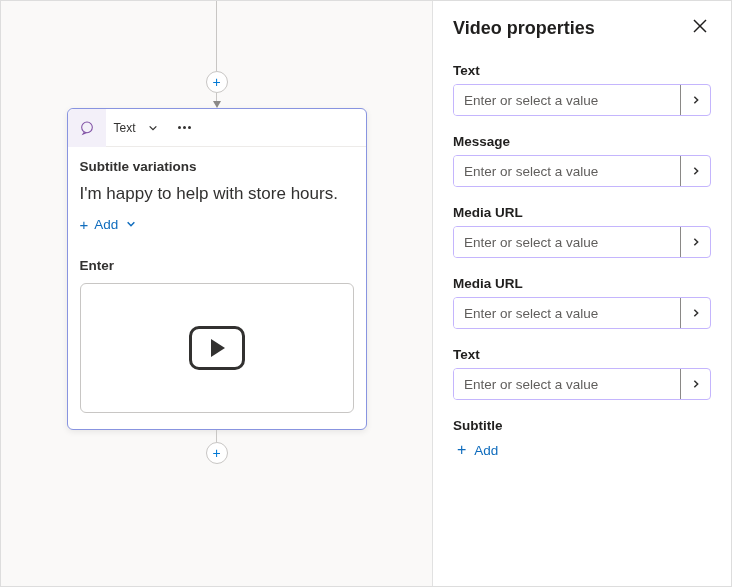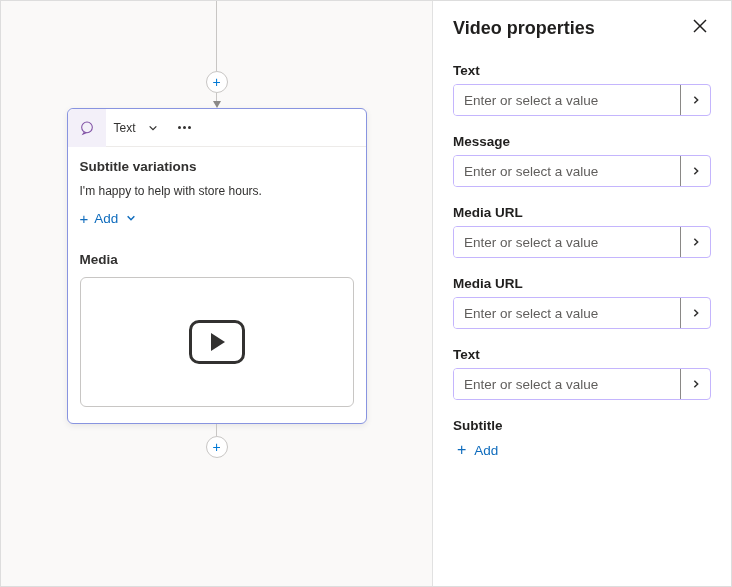--- a/index.html
+++ b/index.html
@@ -85,21 +85,21 @@
   .msg-iconbox svg { width: 16px; height: 16px; stroke: #8152a5; fill: none; stroke-width: 1.6; }
   .msg-title { font-size: 14px; font-weight: 600; color: #323130; flex:1; }
   .msg-type { font-size: 12px; color: #323130; }
   .chev-down { margin-left: 4px; }
   .chev-down svg { width: 10px; height: 10px; stroke:#323130; stroke-width:1.5; fill:none;}
   .more-dots { margin-left: 8px; display:flex; gap:2px; padding:4px; cursor:pointer;}
   .more-dots span { width:3px; height:3px; background:#323130; border-radius:50%; }
 
   .msg-body { padding: 12px 12px 16px 12px; }
   .section-label { font-size: 13.5px; font-weight: 600; color: #323130; margin-bottom: 10px; }
-  .msg-text { font-size: 12px; color: #323130; margin-bottom: 12px; }
+  .msg-text { font-size: 17px; color: #323130; margin-bottom: 12px; }
   .add-variation {
     display: inline-flex;
     align-items: center;
     color: #0f6cbd;
     font-size: 13.5px;
     cursor: pointer;
     gap: 6px;
   }
   .add-variation .plus { font-size: 15px; }
   .add-variation .chev svg{ width:10px;height:10px; stroke:#0f6cbd; stroke-width:1.8; fill:none; margin-left:2px;}
@@ -218,21 +218,21 @@
           <div class="msg-text">I'm happy to help with store hours.</div>
           <div class="add-variation">
             <span class="plus">+</span>
             <span>Add</span>
             <span class="chev"><svg viewBox="0 0 12 12">
                   <polyline points="2,4 6,8 10,4"></polyline>
                 </svg></span>
           </div>
 
           <div class="media-section">
-            <div class="section-label">Media</div>
+            <div class="section-label">Enter</div>
             <div class="media-box">
               <div class="play-icon">
                 <div class="play-triangle"></div>
               </div>
             </div>
           </div>
         </div>
       </div>
 
       <div class="flow-line bot1"></div>

